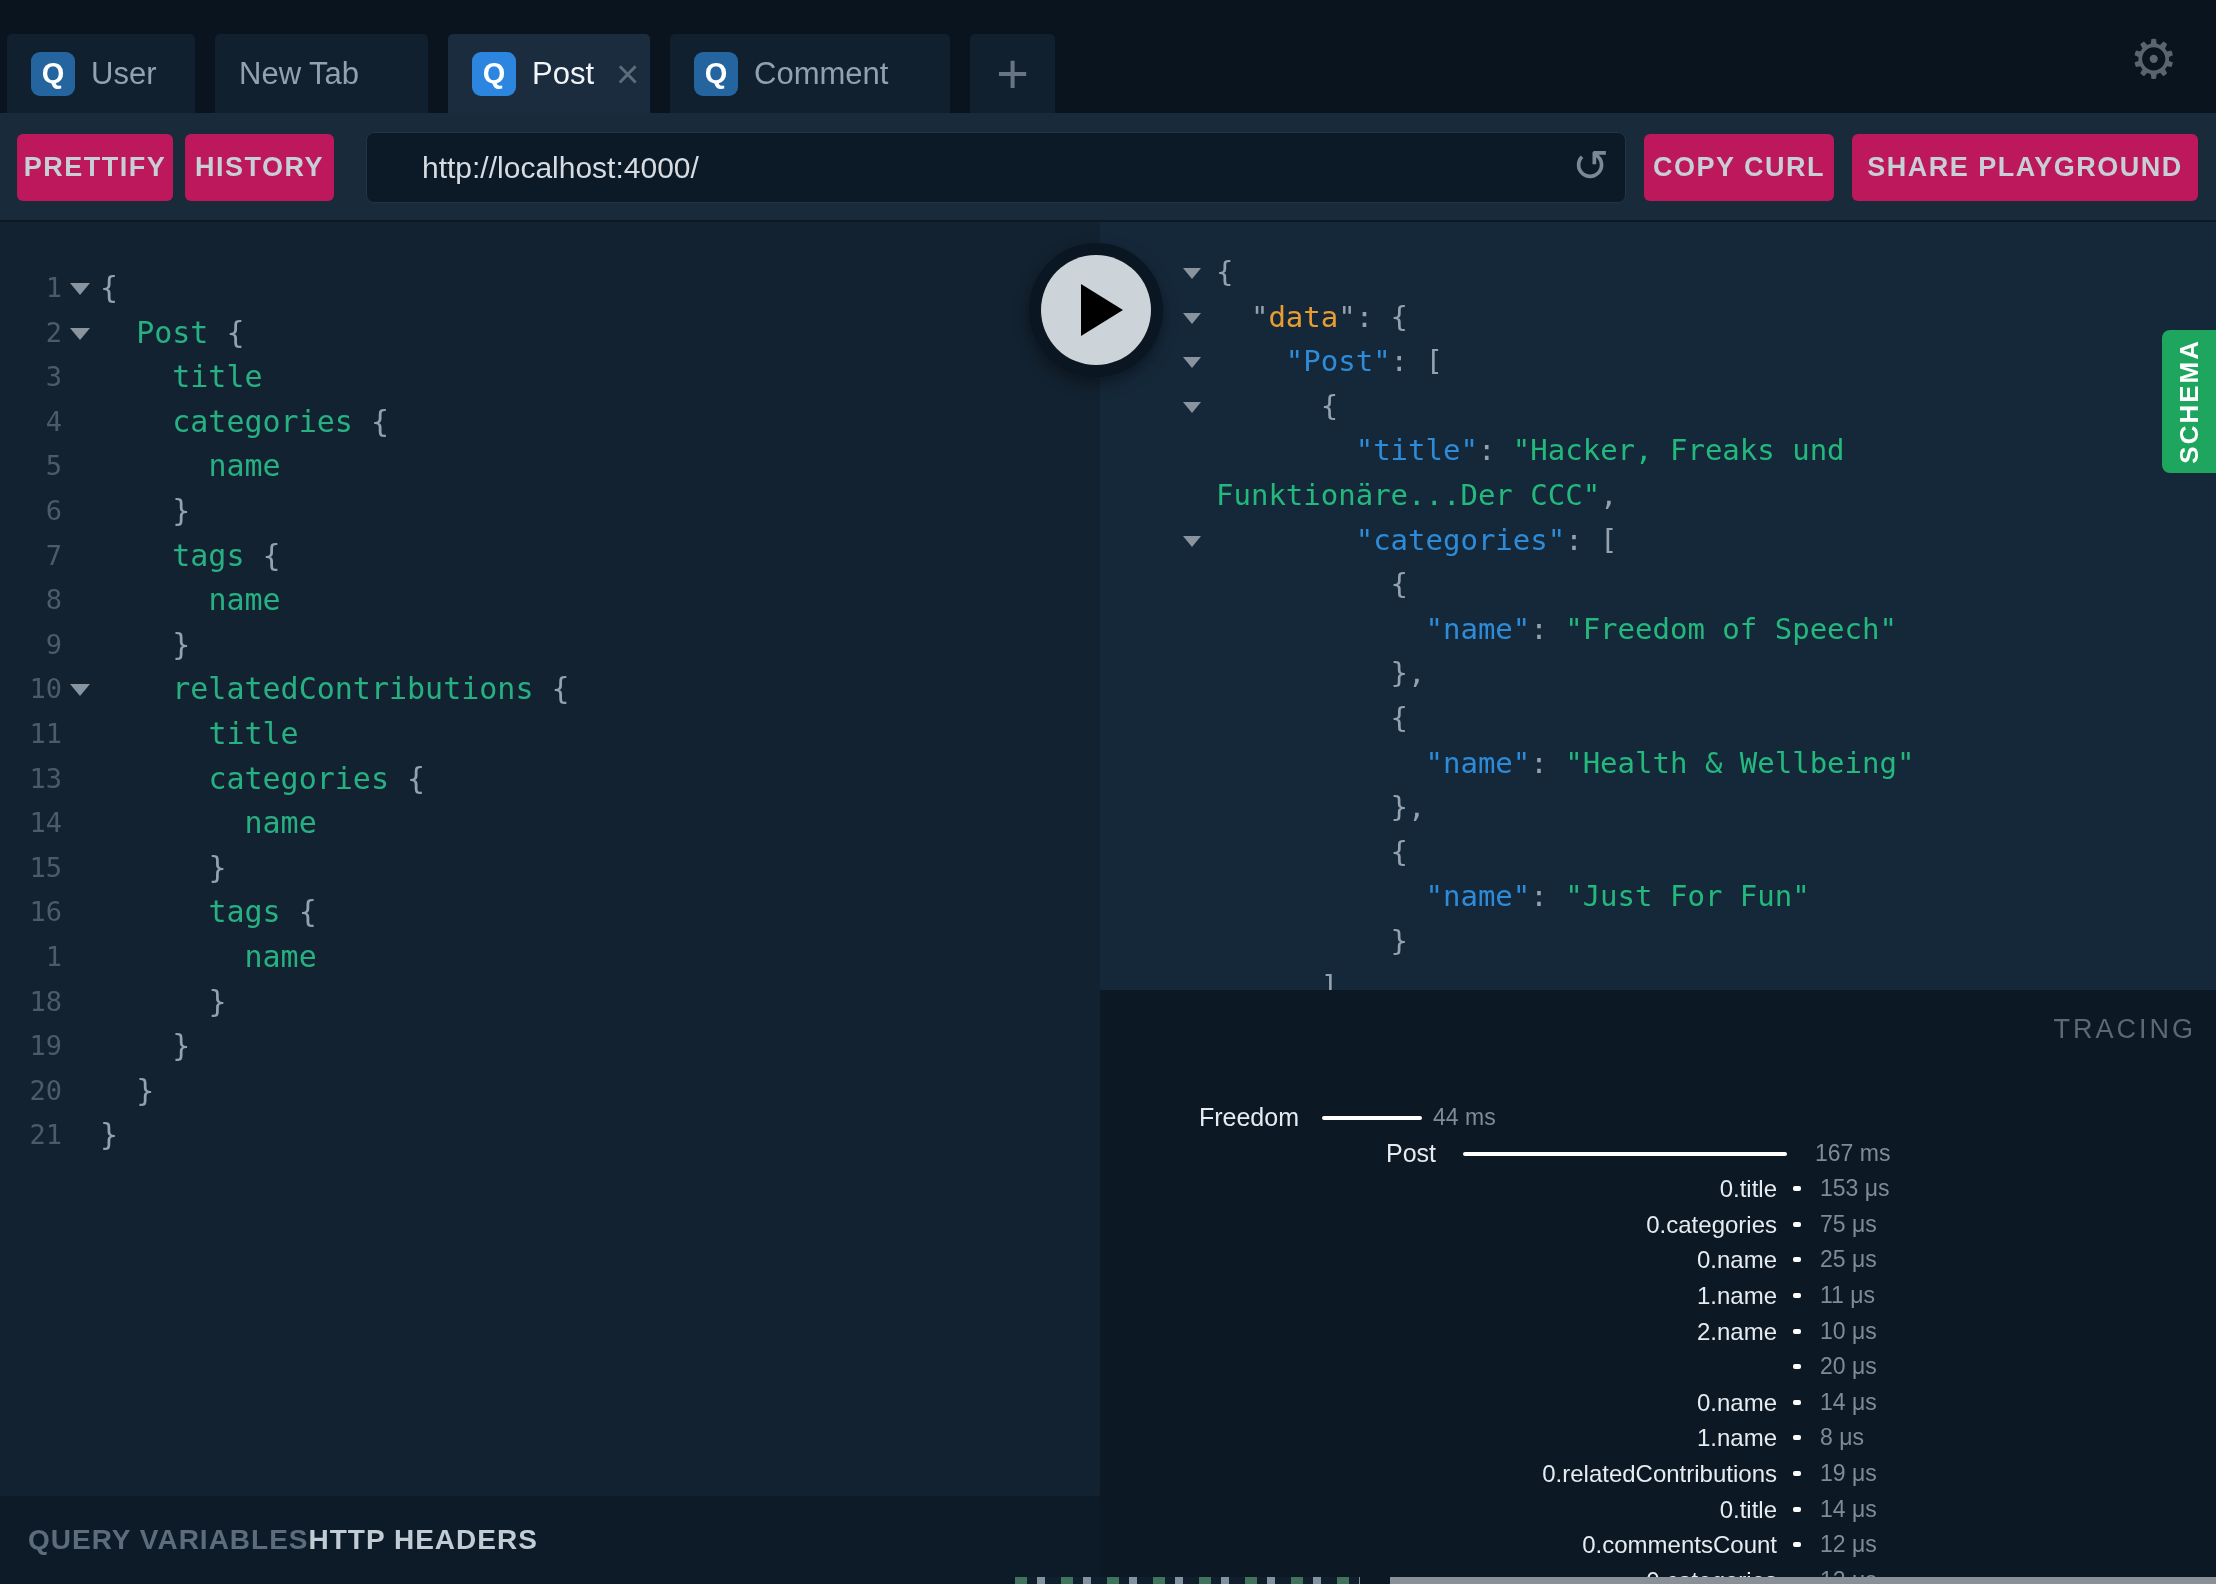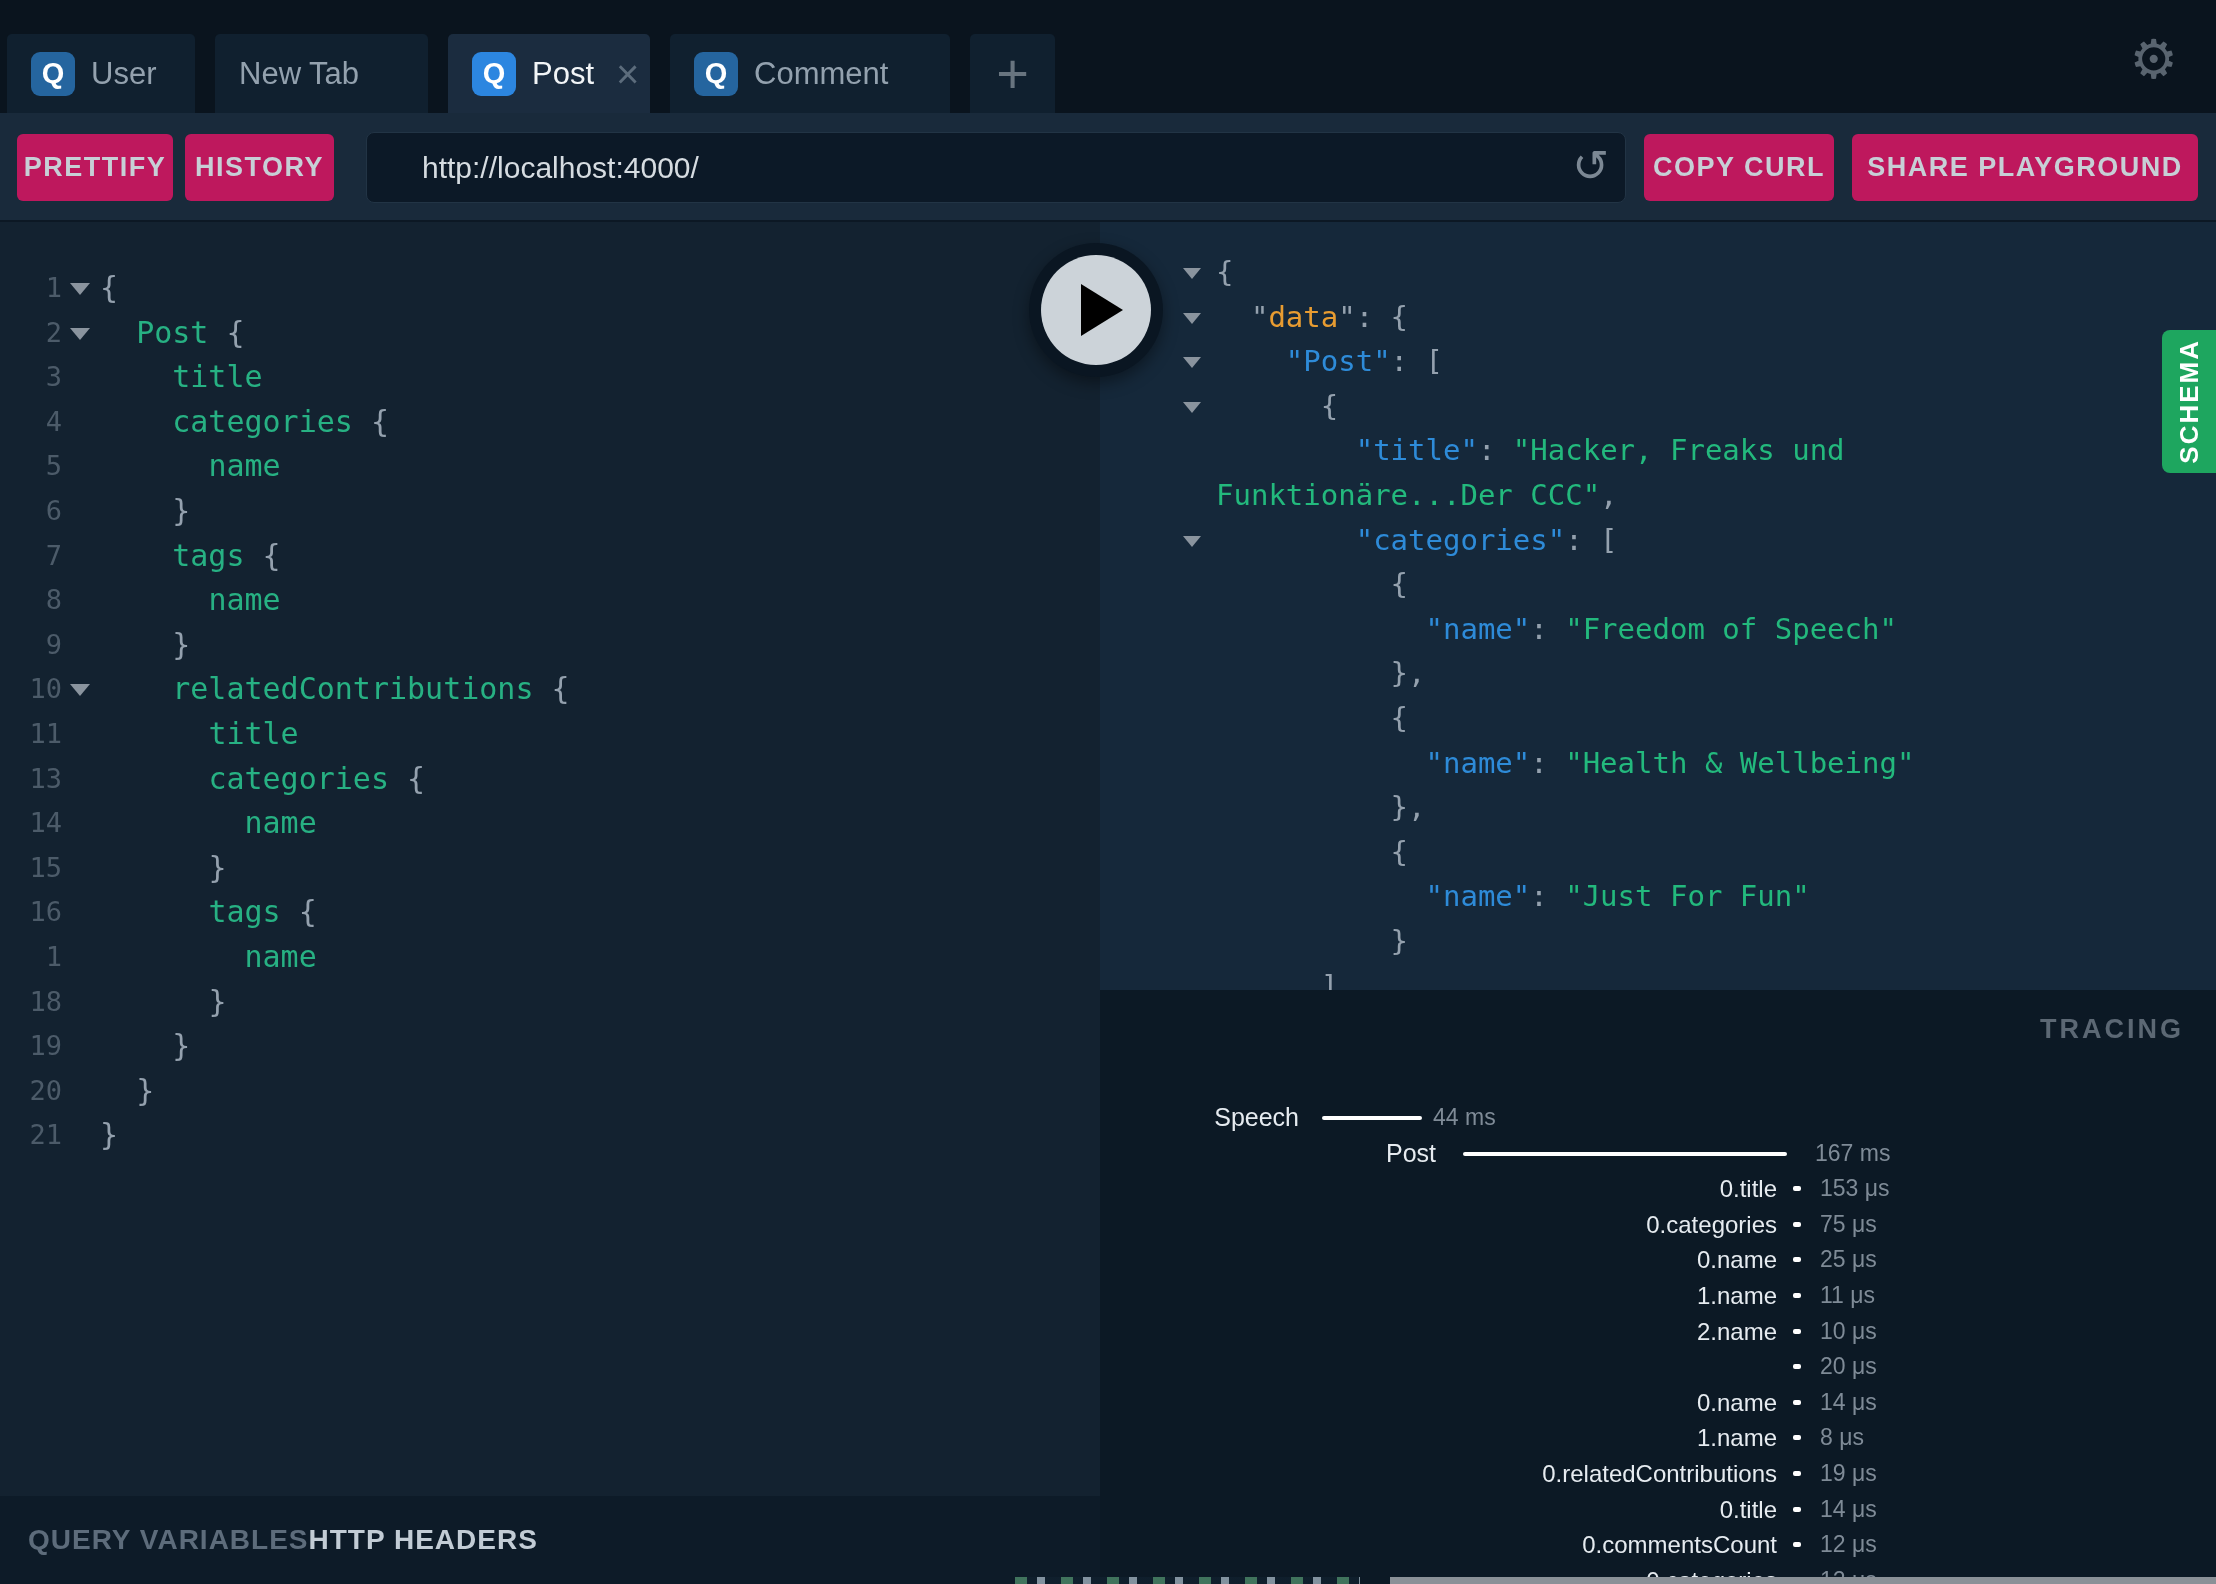--- a/index.html
+++ b/index.html
@@ -82,21 +82,21 @@
               display:flex;align-items:center;justify-content:center;}
   #play-tri{width:0;height:0;border-top:26px solid transparent;border-bottom:26px solid transparent;
             border-left:42px solid #000;margin-left:12px;}
   
   #schema-tab{position:absolute;right:0;top:330px;width:54px;height:143px;background:#1ea65f;
               border-radius:8px 0 0 8px;display:flex;align-items:center;justify-content:center;
               cursor:pointer;z-index:6;}
   #schema-tab span{writing-mode:vertical-rl;transform:rotate(180deg);color:#fff;
                    font-size:26px;font-weight:bold;letter-spacing:2px;}
   
-  #tracing-title{position:absolute;top:24px;right:32px;color:#5c6874;font-size:27px;font-weight:bold;
+  #tracing-title{position:absolute;top:24px;right:20px;color:#5c6874;font-size:27px;font-weight:normal;
                  letter-spacing:3px;}
   #tracing-rows{position:absolute;left:0;top:110px;width:100%;}
   .trow{position:relative;height:35.6px;line-height:35.6px;font-size:24px;}
   .trow .lbl{position:absolute;top:0;text-align:right;color:#e6ebf0;white-space:nowrap;}
   .kind-request .lbl{left:0;width:199px;font-size:25px;}
   .kind-parent .lbl{left:0;width:336px;font-size:25px;}
   .kind-resolver .lbl{left:0;width:677px;}
   .trow .bar{position:absolute;top:16px;height:4px;background:#fff;border-radius:2px;}
   .kind-request .bar{left:222px;width:100px;}
   .kind-parent .bar{left:363px;width:324px;}
@@ -201,21 +201,21 @@
 </div>
 
 <div id="schema-tab">
   <span>SCHEMA</span>
 </div>
 
 <div id="tracing-panel">
   <div id="tracing-title">TRACING</div>
   <div id="tracing-rows">
       <div class="trow kind-request">
-        <span class="lbl">Speech</span>
+        <span class="lbl">Freedom</span>
         <span class="bar"></span>
         <span class="dur">44 ms</span>
       </div>
       <div class="trow kind-parent">
         <span class="lbl">Post</span>
         <span class="bar"></span>
         <span class="dur">167 ms</span>
       </div>
       <div class="trow kind-resolver">
         <span class="lbl">0.title</span>

